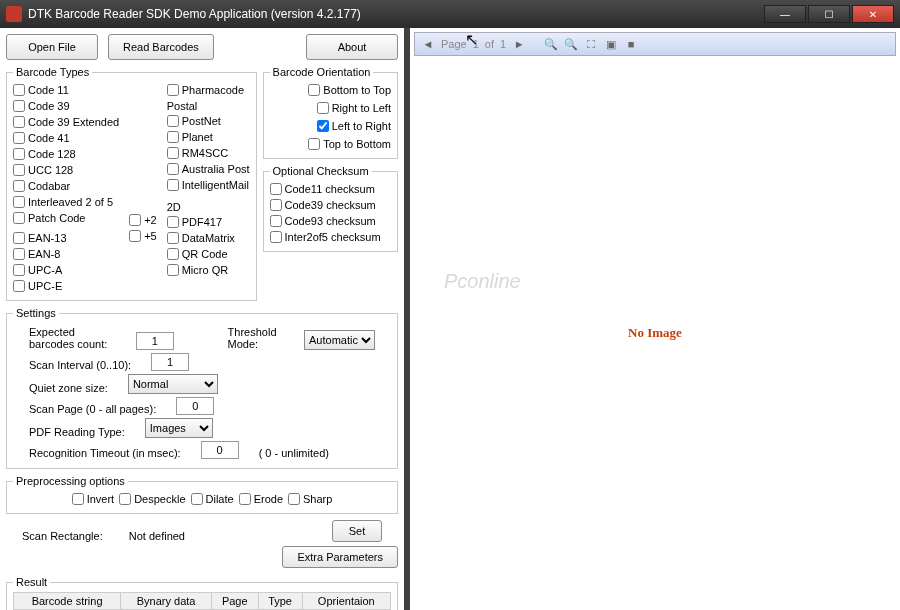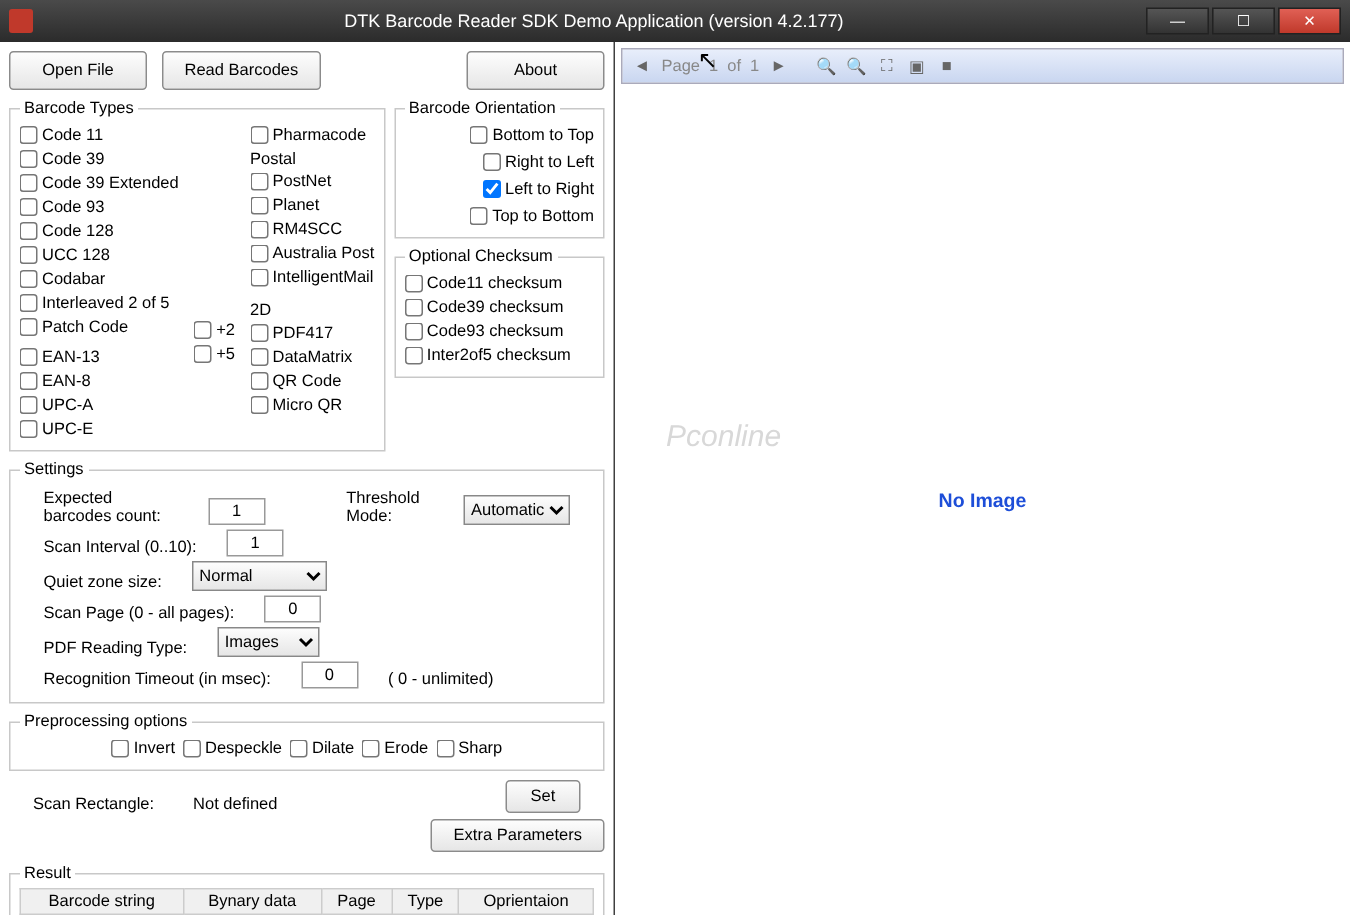--- a/index.html
+++ b/index.html
@@ -12,29 +12,28 @@
     height: 610px;
     overflow: hidden;
   }
   .titlebar {
     height: 28px;
     background: linear-gradient(#4a4a4a, #2b2b2b);
     color: #fff;
     display: flex;
     align-items: center;
     padding: 0 6px;
-    text-align: center;
   }
   .titlebar .icon { width: 16px; height:16px; background:#c0392b; margin-right:6px; border-radius:2px;}
   .titlebar .title { flex:1; font-size:12px; }
   .winbtns { display:flex; gap:2px;}
   .winbtn { width:42px; height:18px; background: linear-gradient(#555,#333); border:1px solid #222; color:#fff; display:flex;align-items:center;justify-content:center; font-size:10px;}
   .winbtn.close{ background: linear-gradient(#e06055,#c0392b);}
   .content { display:flex; height:calc(610px - 28px); }
-  .left { width:410px; border-right:1px solid #404040; padding:6px; overflow:hidden;}
+  .left { width:410px; border-right:6px solid #404040; padding:6px; overflow:hidden;}
   .right { flex:1; display:flex; flex-direction:column; }
   .btnrow { display:flex; gap:10px; margin-bottom:6px;}
   .btn {
     height:26px; min-width:92px; padding:0 14px;
     background:linear-gradient(#fdfdfd,#e6e6e6); border:1px solid #8b8b8b;
     border-radius:3px; font-size:11px; display:flex;align-items:center;justify-content:center;
   }
   fieldset { border:1px solid #c8c8c8; margin:0 0 6px 0; padding:4px 6px 6px 6px;}
   legend { font-size:11px; padding:0 3px; }
   .toprow { display:flex; gap:6px; }
@@ -46,22 +45,22 @@
   .settings-row input[type=text]{ width:38px; height:18px; border:1px solid #999; font-size:11px; text-align:center;}
   select { height:20px; border:1px solid #888; font-size:11px; background:linear-gradient(#fdfdfd,#e6e6e6);}
   .result-table { width:100%; border:1px solid #bbb; border-collapse:collapse; font-size:11px;}
   .result-table th { background:#f0f0f0; border:1px solid #ccc; padding:2px 4px; text-align:center; font-weight:normal;}
   .pagerbar {
     height:24px; background: linear-gradient(#e8eefb,#c9d6f0);
     border:1px solid #aab; margin:4px; display:flex; align-items:center; gap:6px; padding:0 6px; font-size:11px; color:#888;
   }
   .pagerbar .glyph{ width:14px;height:14px; display:flex;align-items:center;justify-content:center; color:#666;}
   .imgarea { flex:1; margin:0 4px 4px 4px; position:relative; display:flex; align-items:center; justify-content:center;}
-  .noimage { font-weight:bold; color:#1d4ed8; font-size:13px;}
-  .watermark { position:absolute; top:220px; left:30px; color:#d8d8d8; font-size:20px; font-style:italic; pointer-events:none;}
+  .noimage { font-weight:bold; color:#c2410c; font-size:13px;font-family:Liberation Serif, serif;}
+  .watermark { position:absolute; top:210px; left:30px; color:#d8d8d8; font-size:20px; font-style:italic; pointer-events:none;}
   .cursor { position:absolute; top:30px; left:465px; font-size:16px; color:#000; pointer-events:none;}
   .ep-row { display:flex; justify-content:flex-end; margin:4px 0 8px 0;}
 </style>
 </head>
 <body>
 
 <div class="titlebar">
   <div class="icon"></div>
   <div class="title">DTK Barcode Reader SDK Demo Application (version 4.2.177)</div>
   <div class="winbtns">
@@ -95,21 +94,21 @@
                 <label class="chk">
                   <input type="checkbox" style="">
                   <span>Code 39</span>
                 </label>
                 <label class="chk">
                   <input type="checkbox" style="">
                   <span>Code 39 Extended</span>
                 </label>
                 <label class="chk">
                   <input type="checkbox" style="">
-                  <span>Code 93</span>
+                  <span>Code 41</span>
                 </label>
                 <label class="chk">
                   <input type="checkbox" style="">
                   <span>Code 128</span>
                 </label>
                 <label class="chk">
                   <input type="checkbox" style="">
                   <span>UCC 128</span>
                 </label>
                 <label class="chk">

